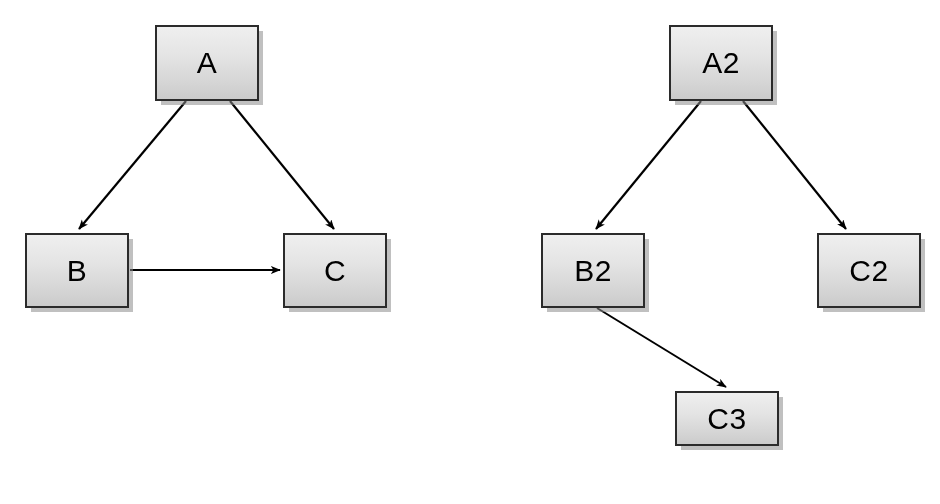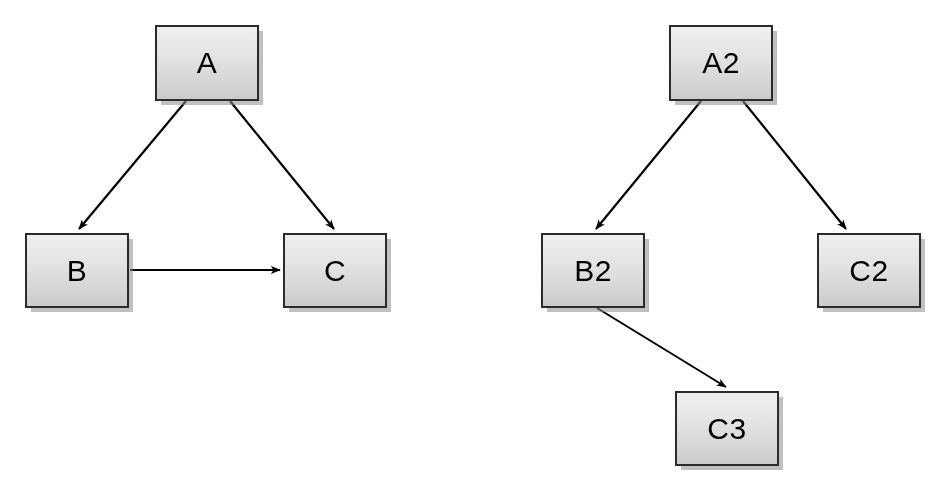--- a/index.html
+++ b/index.html
@@ -88,17 +88,17 @@
   </div>
 
   <div class="node" style="left:541px; top:233px; width:104px; height:75px;justify-content:center;">
     <span class="node-label">B2</span>
   </div>
 
   <div class="node" style="left:817px; top:233px; width:104px; height:75px;">
     <span class="node-label">C2</span>
   </div>
 
-  <div class="node" style="left:675px; top:391px; width:104px; height:75px;">
+  <div class="node" style="left:675px; top:391px; width:104px; height:55px;">
     <span class="node-label">C3</span>
   </div>
 
 </div>
 
 </body></html>

